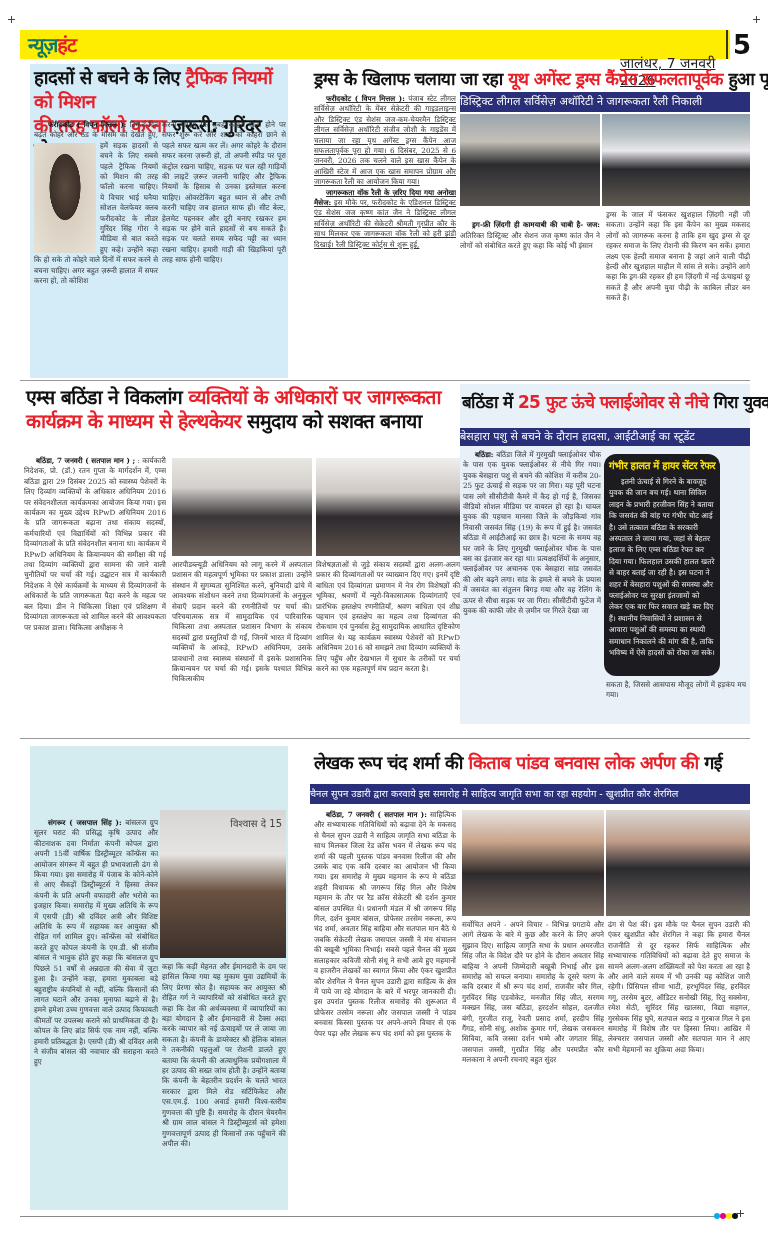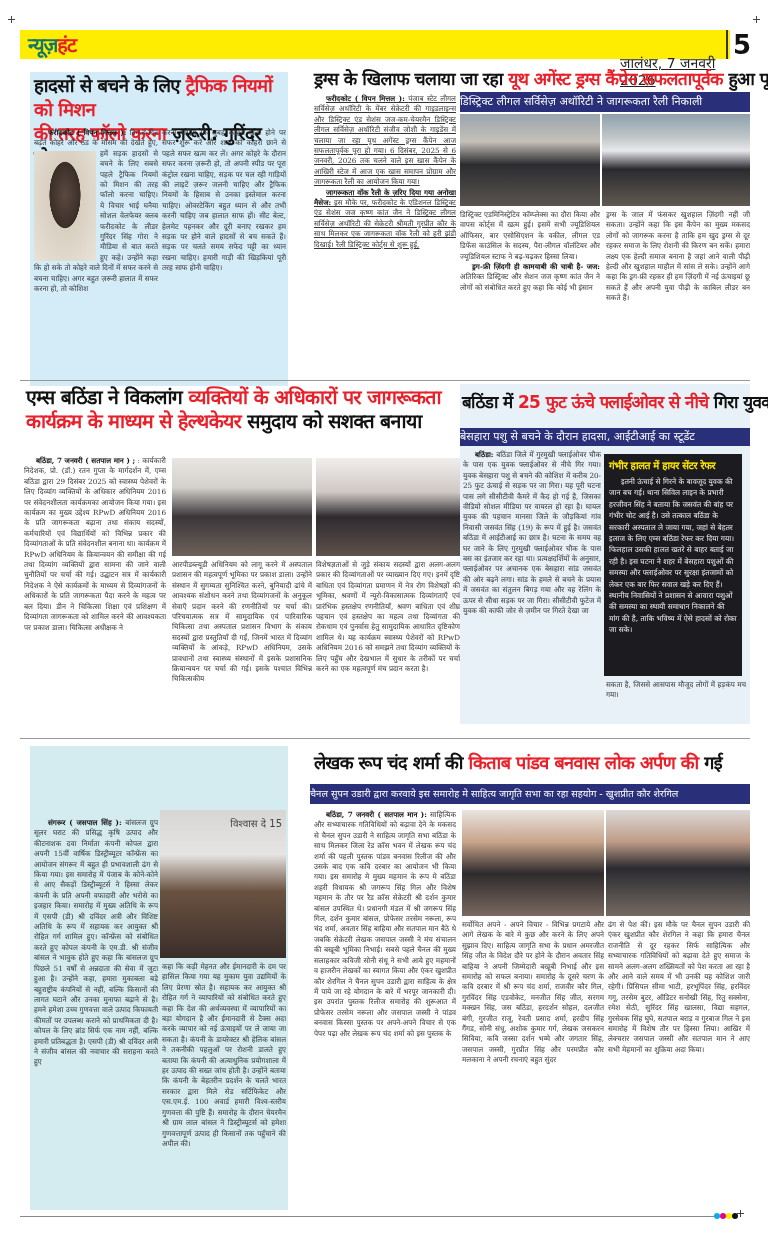--- a/index.html
+++ b/index.html
@@ -24,21 +24,21 @@
 
 <div class="abs" style="left:20px;top:30px;width:710px;height:29px;background:#ffed00;">
   <div class="abs" style="left:8px;top:1px;font-weight:bold;font-size:20px;letter-spacing:-1px;">
     <span style="color:#0f766e;">न्यूज़</span><span style="color:#e8202a;">हंट</span>
   </div>
   <div class="abs" style="left:600px;top:23px;font-size:14px;color:#222;text-decoration:underline;">जालंधर, 7 जनवरी 2026</div>
 </div>
 <div class="abs" style="left:726px;top:30px;width:2px;height:29px;background:#333;"></div>
 <div class="abs" style="left:733px;top:30px;font-weight:bold;font-size:26px;color:#111;">5</div>
 
-<div class="abs" style="left:30px;top:64px;width:258px;height:314px;background:#d4ecf8;margin-top:8px;">
+<div class="abs" style="left:30px;top:64px;width:258px;height:314px;background:#d4ecf8;">
   <div class="abs hl" style="left:4px;top:2px;width:254px;font-size:18.5px;line-height:24px;">
     <span>हादसों से बचने के लिए </span><span class="red">ट्रैफिक नियमों को मिशन</span><br>
     <span class="red">की तरह फॉलो करना</span><span> ज़रूरी: गुरिंदर गोरा</span>
   </div>
   <div class="abs body-text" style="left:4px;top:56px;width:124px;height:250px;">
     <b style="padding-left:14px;">फरीदकोट ( विपन मित्तल ):</b>
     <span>दिन-ब-दिन बढ़ते कोहरे और ठंड के मौसम को देखते हुए, हमें सड़क हादसों</span>
     <div class="photo" style="float:left;width:62px;height:110px;margin:2px 4px 2px 0;background:radial-gradient(ellipse at 50% 40%,#5a4a40 0,#3a2e28 35%,#d8cfc0 36%,#e8e2d8 100%);"></div>
     <span>से बचने के लिए सबसे पहले ट्रैफिक नियमों को मिशन की तरह फॉलो करना चाहिए। ये विचार भाई घनैया सोशल वेलफेयर क्लब फरीदकोट के</span>
     <span>लीडर गुरिंदर सिंह गोरा ने मीडिया से बात करते हुए कहे। उन्होंने कहा कि हो सके तो कोहरे वाले दिनों में सफर करने से बचना चाहिए। अगर बहुत ज़रूरी हालात में सफर करना हो, तो कोशिश</span>
@@ -55,21 +55,21 @@
   <div class="abs strip" style="left:150px;top:28px;width:290px;height:20px;line-height:20px;">डिस्ट्रिक्ट लीगल सर्विसेज़ अथॉरिटी ने जागरूकता रैली निकाली</div>
   <div class="abs body-text" style="left:4px;top:30px;width:142px;height:285px;text-decoration:underline;">
     <b style="padding-left:12px;">फरीदकोट ( विपन मित्तल ):</b>
     <span>पंजाब स्टेट लीगल सर्विसेज़ अथॉरिटी के मेंबर सेक्रेटरी की गाइडलाइन्स और डिस्ट्रिक्ट एंड सेशंस जज-कम-चेयरमैन डिस्ट्रिक्ट लीगल सर्विसेज़ अथॉरिटी संजीव जोशी के गाइडेंस में चलाया जा रहा यूथ अगेंस्ट ड्रग्स कैंपेन आज सफलतापूर्वक पूरा हो गया। 6 दिसंबर, 2025 से 6 जनवरी, 2026 तक चलने वाले इस खास कैंपेन के आखिरी स्टेज में आज एक खास समापन प्रोग्राम और जागरूकता रैली का आयोजन किया गया।</span><br>
     <b style="padding-left:12px;">जागरूकता वॉक रैली के ज़रिए दिया गया अनोखा मैसेज:</b>
     <span>इस मौके पर, फरीदकोट के एडिशनल डिस्ट्रिक्ट एंड सेशंस जज कृष्ण कांत जैन ने डिस्ट्रिक्ट लीगल सर्विसेज़ अथॉरिटी की सेक्रेटरी श्रीमती गुरप्रीत कौर के साथ मिलकर एक जागरूकता वॉक रैली को हरी झंडी दिखाई। रैली डिस्ट्रिक्ट कोर्ट्स से शुरू हुई,</span>
   </div>
   <div class="abs photo" style="left:150px;top:50px;width:140px;height:92px;background:linear-gradient(180deg,#9aa5ae 0,#c4c0b8 30%,#2c2c30 55%,#5a5450 100%);"></div>
   <div class="abs photo" style="left:292px;top:50px;width:148px;height:92px;background:linear-gradient(180deg,#8ea0ac 0,#bfc6c8 25%,#e8e8ec 40%,#2a2a2e 60%,#625a52 100%);"></div>
   <div class="abs body-text" style="left:150px;top:146px;width:140px;height:170px;">
-    <span>डिस्ट्रिक्ट एडमिनिस्ट्रेटिव कॉम्प्लेक्स का दौरा किया और वापस कोर्ट्स में खत्म हुई। इसमें सभी ज्यूडिशियल ऑफिसर, बार एसोसिएशन के वकील, लीगल एड डिफेंस काउंसिल के सदस्य, पैरा-लीगल वॉलंटियर और ज्यूडिशियल स्टाफ ने बढ़-चढ़कर हिस्सा लिया।</span><br>
+    <br>
     <b style="padding-left:12px;">ड्रग-फ्री ज़िंदगी ही कामयाबी की चाबी है- जज:</b>
     <span>अतिरिक्त डिस्ट्रिक्ट और सेशन जज कृष्ण कांत जैन ने लोगों को संबोधित करते हुए कहा कि कोई भी इंसान</span>
   </div>
   <div class="abs body-text" style="left:296px;top:146px;width:144px;height:170px;">
     <span>ड्रग्स के जाल में फंसकर खुशहाल ज़िंदगी नहीं जी सकता। उन्होंने कहा कि इस कैंपेन का मुख्य मकसद लोगों को जागरूक करना है ताकि हम खुद ड्रग्स से दूर रहकर समाज के लिए रोशनी की किरण बन सकें। हमारा लक्ष्य एक हेल्दी समाज बनाना है जहां आने वाली पीढ़ी हेल्दी और खुशहाल माहौल में सांस ले सके। उन्होंने आगे कहा कि ड्रग-फ्री रहकर ही हम ज़िंदगी में नई ऊंचाइयां छू सकते हैं और अपनी युवा पीढ़ी के काबिल लीडर बन सकते हैं।</span>
   </div>
 </div>
 
 <div class="abs rule" style="left:20px;top:380px;width:730px;"></div>
 
@@ -94,21 +94,21 @@
 
 <div class="abs" style="left:460px;top:384px;width:290px;height:340px;background:#e8f0f8;">
   <div class="abs hl" style="left:2px;top:6px;width:288px;font-size:17px;white-space:nowrap;">
     <span>बठिंडा में </span><span class="red">25 फुट ऊंचे फ्लाईओवर से नीचे</span><span> गिरा युवक</span>
   </div>
   <div class="abs strip" style="left:0px;top:44px;width:290px;height:18px;line-height:18px;">बेसहारा पशु से बचने के दौरान हादसा, आईटीआई का स्टूडेंट</div>
   <div class="abs body-text" style="left:3px;top:66px;width:138px;height:260px;">
     <b style="padding-left:12px;">बठिंडा:</b>
     <span>बठिंडा जिले में गुरमुखी फ्लाईओवर चौक के पास एक युवक फ्लाईओवर से नीचे गिर गया। युवक बेसहारा पशु से बचने की कोशिश में करीब 20-25 फुट ऊंचाई से सड़क पर जा गिरा। यह पूरी घटना पास लगे सीसीटीवी कैमरे में कैद हो गई है, जिसका वीडियो सोशल मीडिया पर वायरल हो रहा है। घायल युवक की पहचान मानसा जिले के जौड़कियां गांव निवासी जसवंत सिंह (19) के रूप में हुई है। जसवंत बठिंडा में आईटीआई का छात्र है। घटना के समय वह घर जाने के लिए गुरमुखी फ्लाईओवर चौक के पास बस का इंतजार कर रहा था। प्रत्यक्षदर्शियों के अनुसार, फ्लाईओवर पर अचानक एक बेसहारा सांड जसवंत की ओर बढ़ने लगा। सांड के हमले से बचने के प्रयास में जसवंत का संतुलन बिगड़ गया और वह रेलिंग के ऊपर से सीधा सड़क पर जा गिरा। सीसीटीवी फुटेज में युवक की काफी जोर से ज़मीन पर गिरते देखा जा</span>
   </div>
-  <div class="abs" style="left:144px;top:70px;width:138px;height:222px;background:#1c1c20;padding:4px 5px;">
+  <div class="abs" style="left:144px;top:70px;width:116px;height:222px;background:#1c1c20;padding:4px 5px;border-radius:12px;">
     <div style="font-weight:bold;font-size:10px;color:#ffe600;margin-bottom:4px;white-space:nowrap;letter-spacing:-0.3px;">गंभीर हालत में हायर सेंटर रेफर</div>
     <div style="font-family:'DejaVu Sans',sans-serif;font-size:7.4px;line-height:11.4px;color:#f2f2f2;text-indent:12px;overflow:hidden;height:190px;">इतनी ऊंचाई से गिरने के बावजूद युवक की जान बच गई। थाना सिविल लाइन के प्रभारी हरजीवन सिंह ने बताया कि जसवंत की बांह पर गंभीर चोट आई है। उसे तत्काल बठिंडा के सरकारी अस्पताल ले जाया गया, जहां से बेहतर इलाज के लिए एम्स बठिंडा रेफर कर दिया गया। फिलहाल उसकी हालत खतरे से बाहर बताई जा रही है। इस घटना ने शहर में बेसहारा पशुओं की समस्या और फ्लाईओवर पर सुरक्षा इंतजामों को लेकर एक बार फिर सवाल खड़े कर दिए हैं। स्थानीय निवासियों ने प्रशासन से आवारा पशुओं की समस्या का स्थायी समाधान निकालने की मांग की है, ताकि भविष्य में ऐसे हादसों को रोका जा सके।</div>
   </div>
   <div class="abs body-text" style="left:146px;top:296px;width:140px;height:30px;">
     <span>सकता है, जिससे आसपास मौजूद लोगों में हड़कंप मच गया।</span>
   </div>
 </div>
 
 <div class="abs rule" style="left:20px;top:738px;width:730px;"></div>
 

